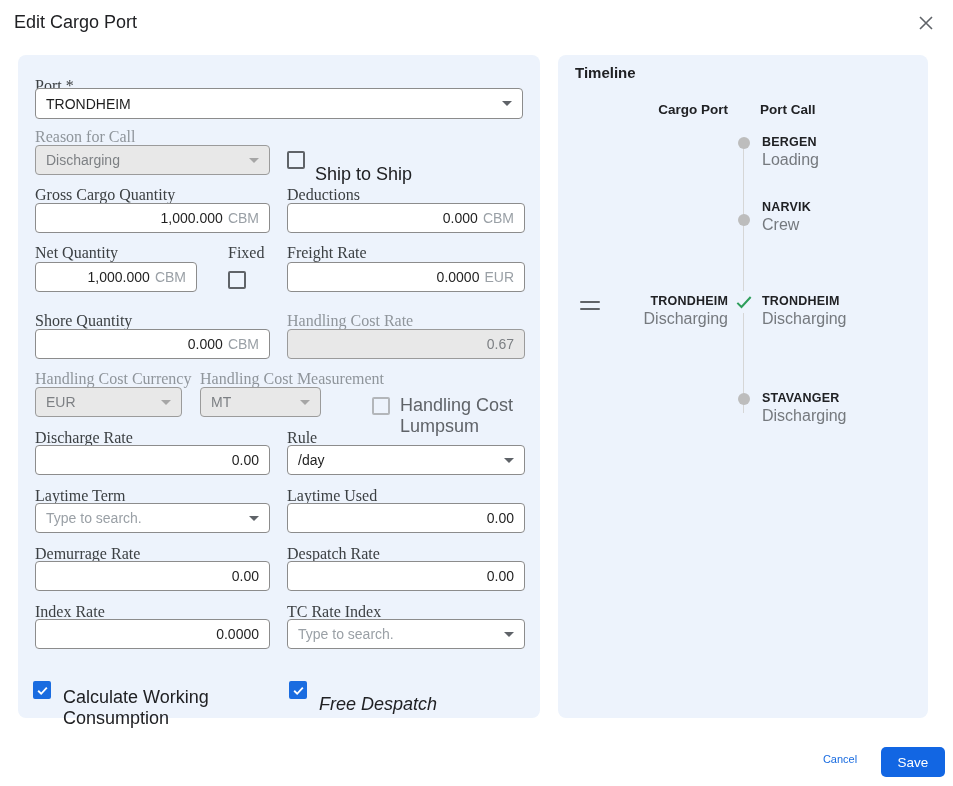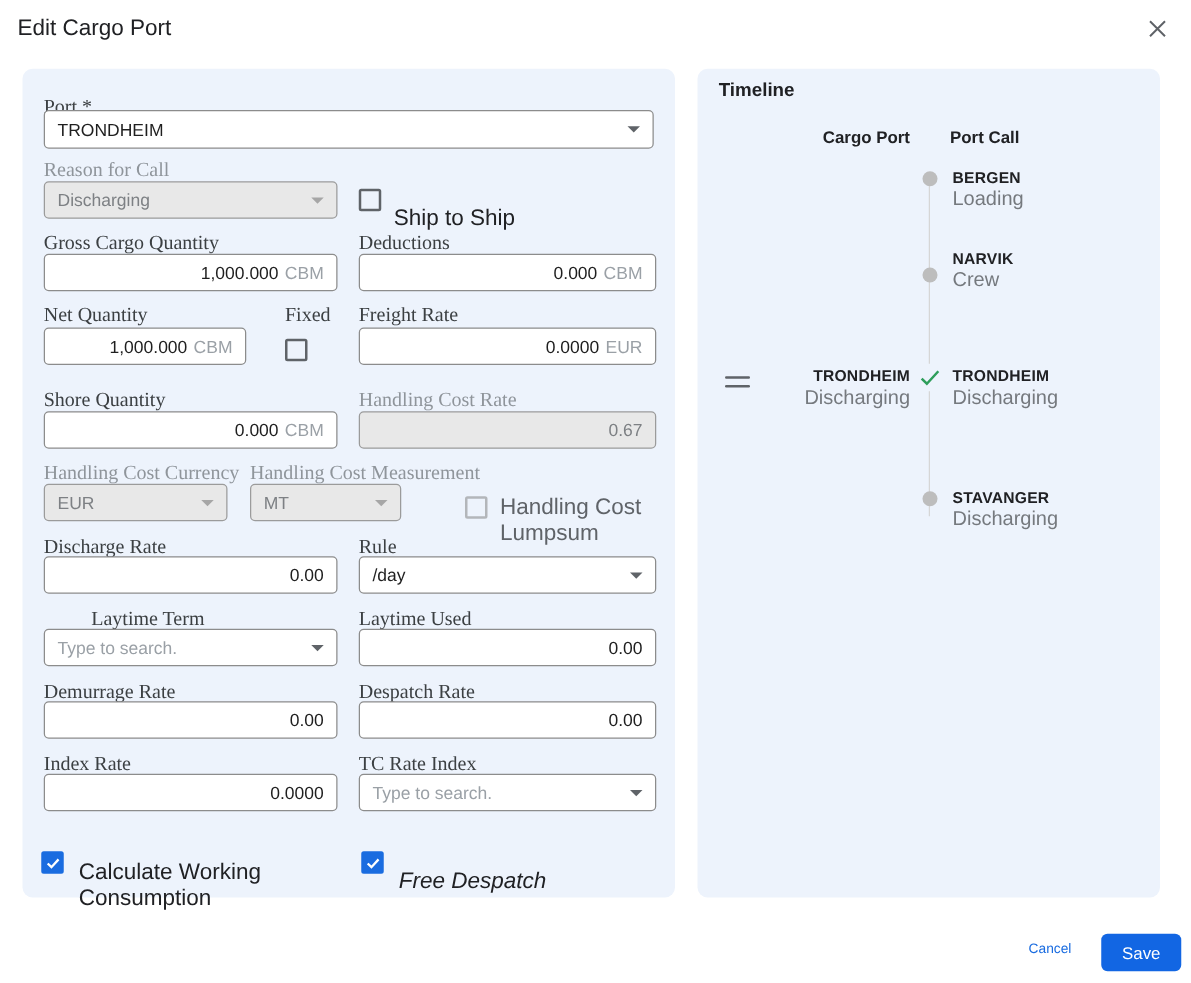--- a/index.html
+++ b/index.html
@@ -146,21 +146,21 @@
     <div class="lbl" style="left:17px; top:374px;">Discharge Rate</div>
     <div class="inp right" style="left:17px; top:390px; width:235px;">
       <span>0.00</span>
     </div>
     <div class="lbl" style="left:269px; top:374px;">Rule</div>
     <div class="inp sel" style="left:269px; top:390px; width:238px;">
       <span>/day</span>
       <span class="arrow"></span>
     </div>
 
-    <div class="lbl" style="left:17px; top:432px;margin-left:38px;">Laytime Term</div>
+    <div class="lbl" style="left:17px; top:432px;">Laytime Term</div>
     <div class="inp sel" style="left:17px; top:448px; width:235px;">
       <span class="ph">Type to search.</span>
       <span class="arrow"></span>
     </div>
     <div class="lbl" style="left:269px; top:432px;">Laytime Used</div>
     <div class="inp right" style="left:269px; top:448px; width:238px;">
       <span>0.00</span>
     </div>
 
     <div class="lbl" style="left:17px; top:490px;">Demurrage Rate</div>

